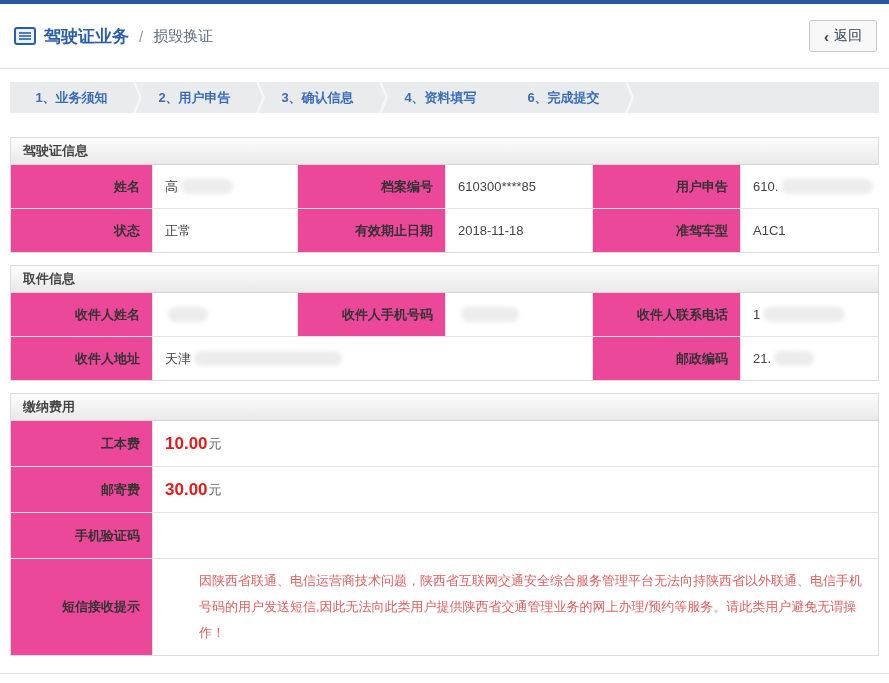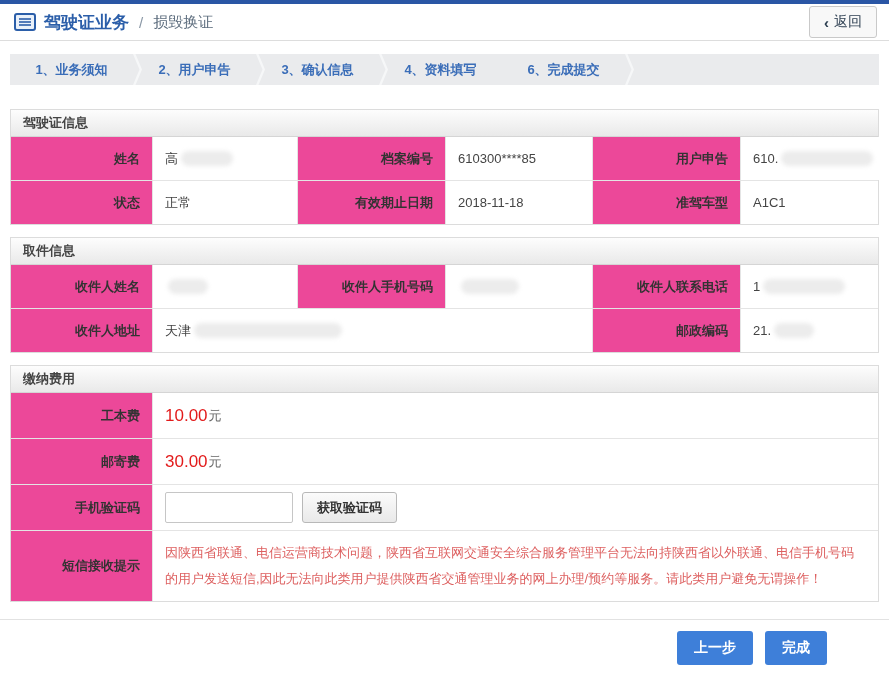--- a/index.html
+++ b/index.html
@@ -4,21 +4,21 @@
 <style>
   * { margin:0; padding:0; box-sizing:border-box; }
   html,body { width:889px; height:683px; }
   body { font-family:"Liberation Sans","DejaVu Sans",sans-serif; background:#fff; }
   .page { width:889px; height:683px; display:flex; flex-direction:column; overflow:hidden; background:#fff; }
 
   
   .topbar { height:4px; background:#2a56a5; flex:none; }
 
   
-  .header { height:37px; flex:none; background:#fff; border-bottom:1px solid #ddd;
+  .header { height:65px; flex:none; background:#fff; border-bottom:1px solid #ddd;
             display:flex; align-items:center; justify-content:space-between; padding:0 12px 0 14px; }
   .header-left { display:flex; align-items:center; gap:8px; }
   .hicon svg { display:block; }
   .htitle { font-size:17px; font-weight:bold; color:#2b5ea9; }
   .hslash { font-size:15px; color:#8a97a5; margin:0 2px; }
   .hsub { font-size:15px; color:#5d6d7e; }
   .back-btn { display:flex; align-items:center; gap:5px; background:#f8f8f8; border:1px solid #c9c9c9;
               border-radius:3px; padding:6px 14px; font-size:14px; color:#2c3e50; cursor:pointer;
               font-family:inherit; }
   .back-chev { font-size:15px; font-weight:bold; color:#2c3e50; line-height:1; }
@@ -45,29 +45,29 @@
   .cell.c-last { border-right:none; }
   .lbl { background:#ec4899; justify-content:flex-end; text-align:right; font-weight:bold; color:#333; }
   .val { background:#fff; color:#444; }
   .span3 { grid-column:span 3;text-align:center; }
   .span5 { grid-column:span 5; }
   .smudge { display:inline-block; height:15px; background:#ececec; border-radius:8px;
             filter:blur(2px); margin-left:3px; flex:none; }
 
   
   .fee-row .cell { min-height:45px; }
-  .fee-amount { font-size:17px; font-weight:normal; color:#e21b1b; }
+  .fee-amount { font-size:17px; font-weight:bold; color:#e21b1b; }
   .fee-unit { font-size:13px; color:#666; margin-left:1px; }
   .sms-input { width:128px; height:31px; border:1px solid #c6c6c6; border-radius:2px; padding:0 8px;
                font-size:13px; font-family:inherit; color:#333; }
   .code-btn { margin-left:9px; height:31px; padding:0 14px; background:linear-gradient(#fbfbfb,#e9e9e9);
               border:1px solid #b8b8b8; border-radius:3px; font-size:13px; font-weight:bold; color:#333;
               cursor:pointer; font-family:inherit; }
   .notice-cell { padding:9px 12px; }
-  .notice-text { font-size:13px; line-height:26px; color:#dd5f5f; }
+  .notice-text { font-size:13px; line-height:26px; color:#dd5f5f;margin-left:34px; }
 
   
   .footer-bar { border-top:1px solid #e2e2e2; margin-top:5px; background:#fff;
                 display:flex; justify-content:flex-end; align-items:center; gap:12px;
                 padding:11px 62px 13px 0; flex:none; }
   .action-btn { background:#3e7fd9; color:#fff; border:none; border-radius:3px; padding:8px 17px;
                 font-size:14px; font-weight:bold; cursor:pointer; font-family:inherit; }
 </style>
 </head>
 <body>
@@ -192,24 +192,20 @@
     </div>
     <div class="t-row fee-row">
       <div class="cell lbl">邮寄费</div>
       <div class="cell val span5 c-last">
         <span class="fee-amount">30.00</span>
           <span class="fee-unit">元</span>
       </div>
     </div>
     <div class="t-row fee-row">
       <div class="cell lbl">手机验证码</div>
-      <div class="cell val span5 c-last">
-        <input class="sms-input" type="text" value="" style="">
-        <button class="code-btn">获取验证码</button>
-      </div>
     </div>
     <div class="t-row">
       <div class="cell lbl">短信接收提示</div>
       <div class="cell val span5 c-last notice-cell">
         <span class="notice-text">因陕西省联通、电信运营商技术问题，陕西省互联网交通安全综合服务管理平台无法向持陕西省以外联通、电信手机号码的用户发送短信,因此无法向此类用户提供陕西省交通管理业务的网上办理/预约等服务。请此类用户避免无谓操作！</span>
       </div>
     </div>
   </div>
 
   <div class="footer-bar">

